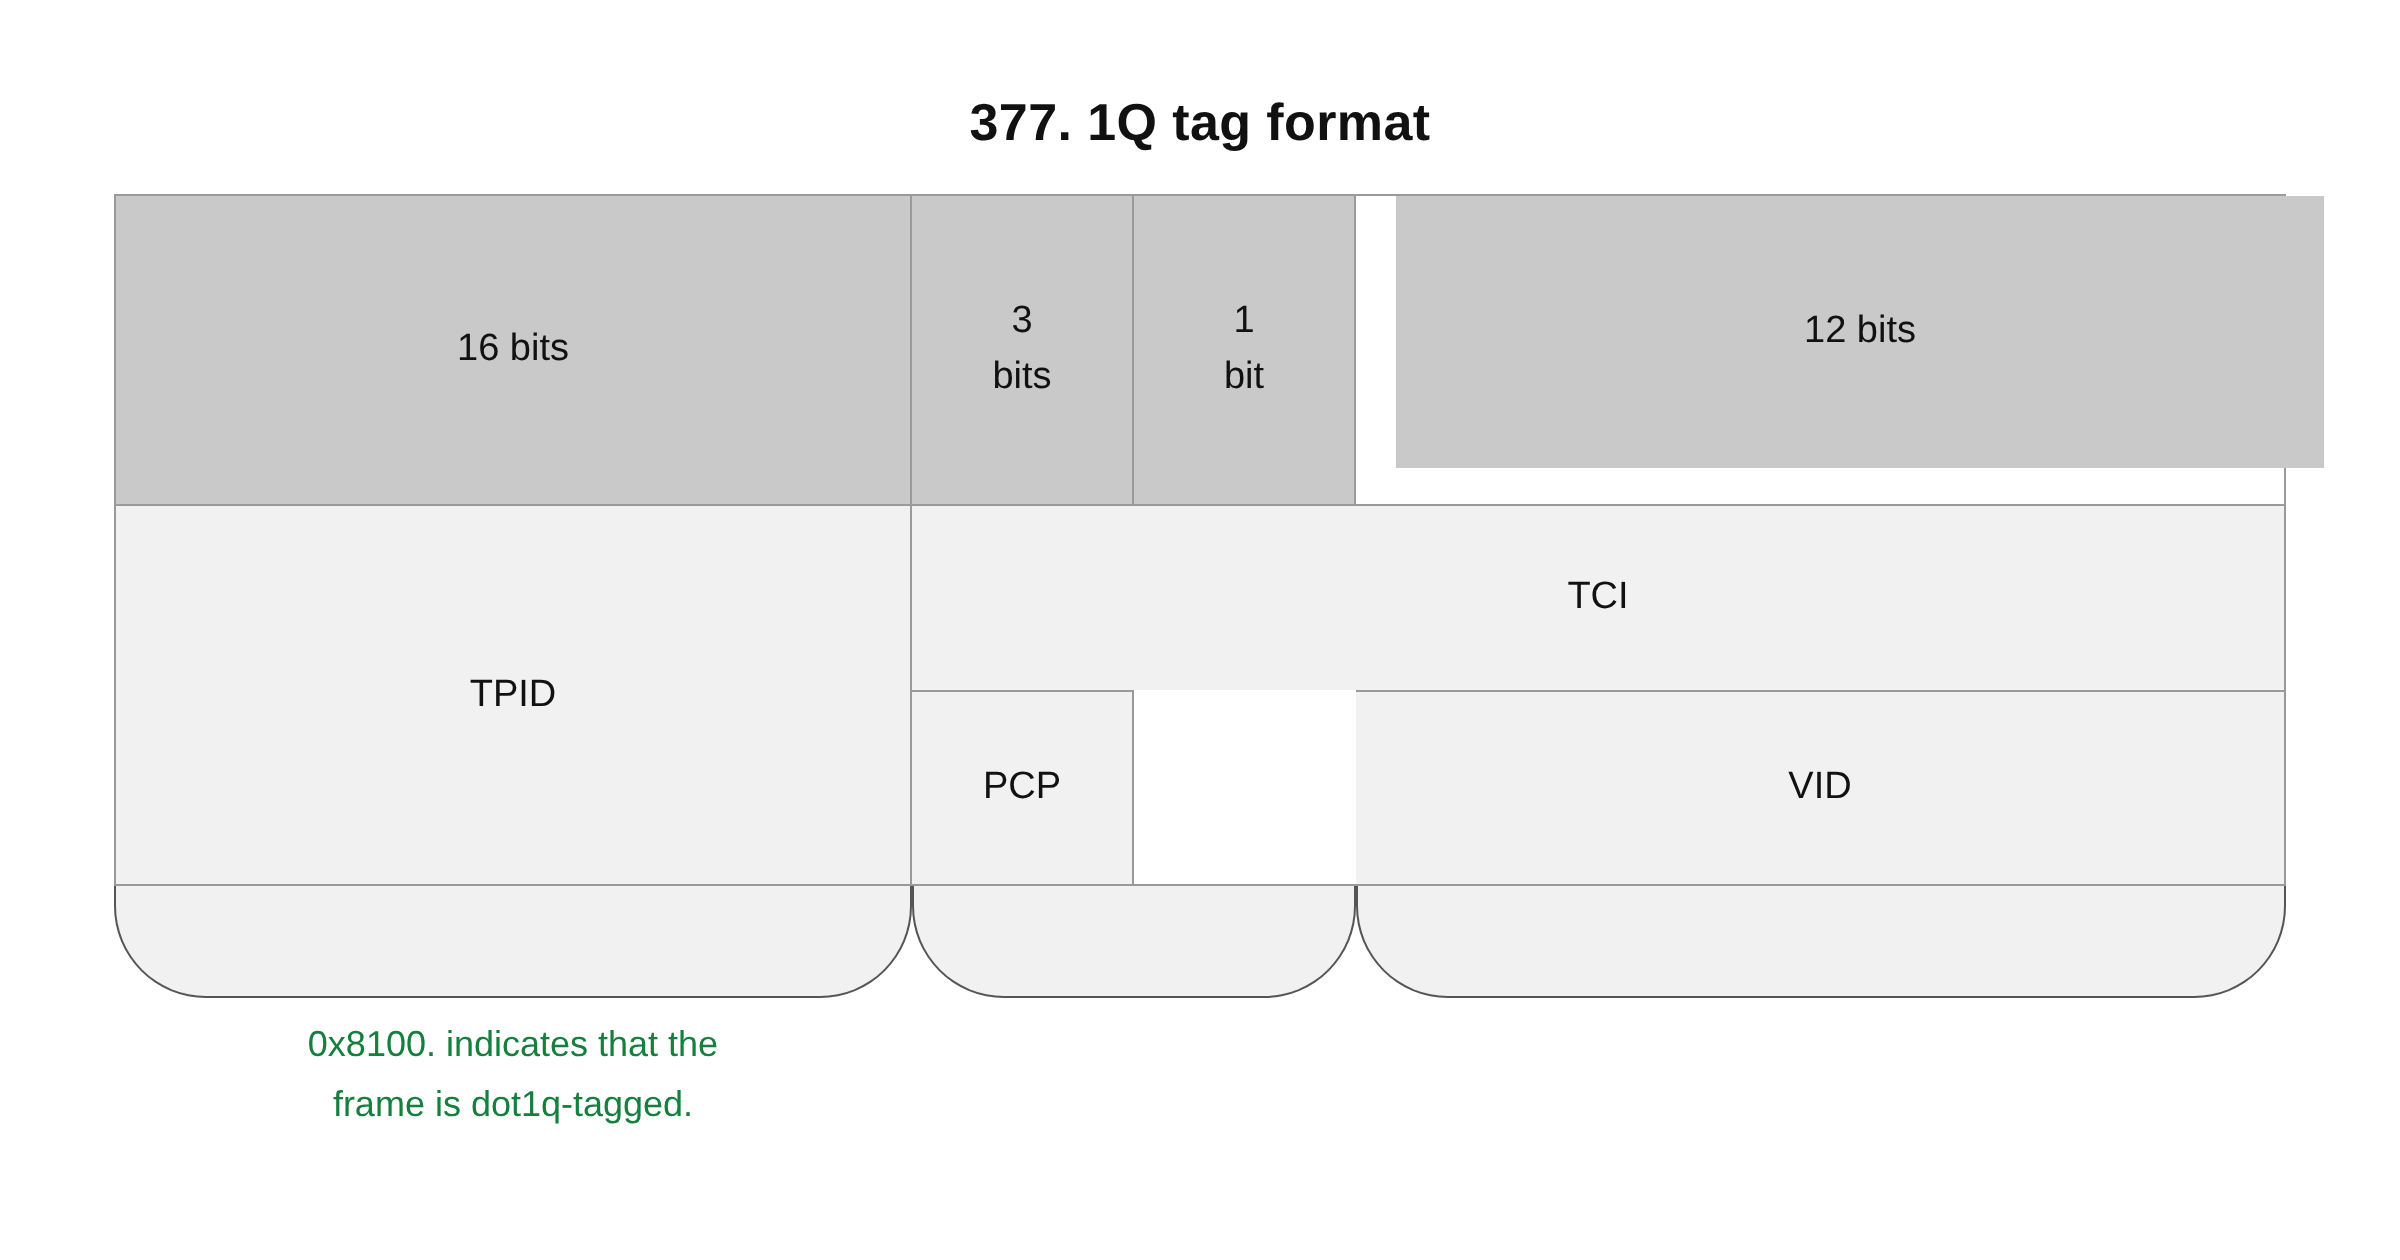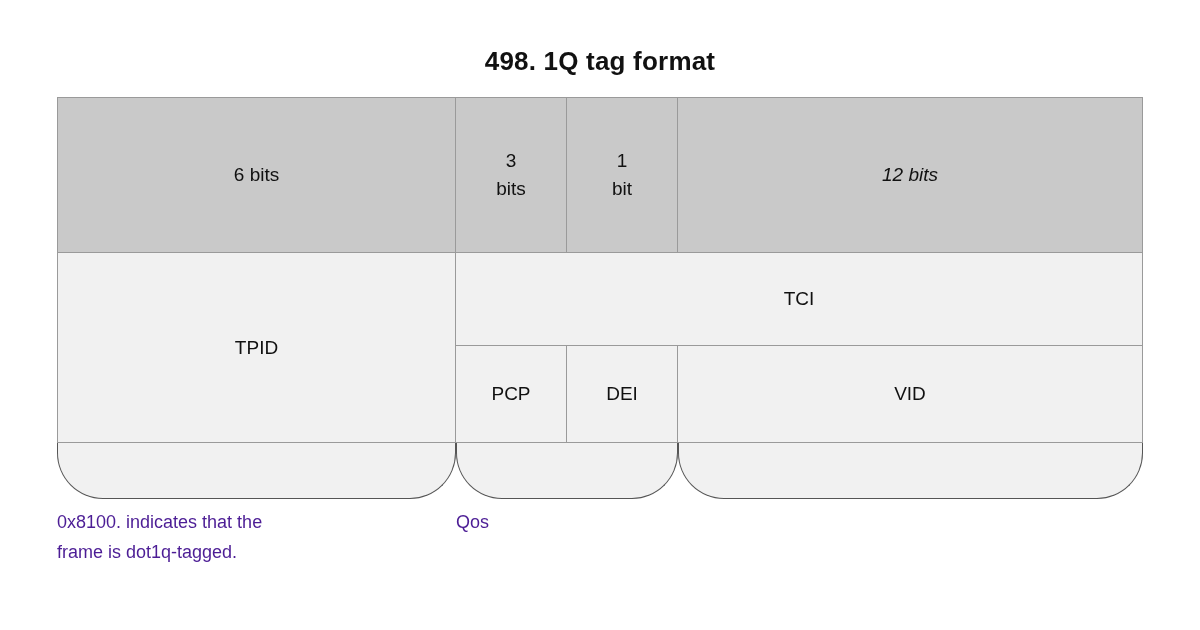--- a/index.html
+++ b/index.html
@@ -77,82 +77,78 @@
     background: #f1f1f1;
     border: 1px solid #555555;
     border-top: none;
     border-bottom-left-radius: 46px;
     border-bottom-right-radius: 46px;
     height: 56px;
   }
 
   .brace-label {
     position: absolute;
-    text-align: left;
+    text-align: center;
     font-size: 18px;
-    color: #4c1d95;
+    color: #15803d;
     line-height: 1.65;
   }
 
   .multiline { white-space: pre-line; }
 </style>
 </head>
 <body>
 
 <div class="canvas">
 
-  <div class="title">498. 1Q tag format</div>
+  <div class="title">377. 1Q tag format</div>
 
   <div class="table">
 
     <div class="cell hdr" style="left:0px; top:0px; width:398px; height:154px;">
-      <span class="multiline">6 bits</span>
+      <span class="multiline">16 bits</span>
     </div>
 
     <div class="cell hdr" style="left:398px; top:0px; width:111px; height:154px;">
       <span class="multiline">3
 bits</span>
     </div>
 
     <div class="cell hdr" style="left:509px; top:0px; width:111px; height:154px;">
       <span class="multiline">1
 bit</span>
     </div>
 
-    <div class="cell hdr last" style="left:620px; top:0px; width:464px; height:154px;font-style:italic;">
+    <div class="cell hdr last" style="left:640px; top:0px; width:464px; height:136px;">
       <span class="multiline">12 bits</span>
     </div>
 
     <div class="cell body-cell" style="left:0px; top:154px; width:398px; height:190px;">
       <span>TPID</span>
     </div>
 
     <div class="cell body-cell last" style="left:398px; top:154px; width:686px; height:93px;">
       <span>TCI</span>
     </div>
 
     <div class="cell body-cell" style="left:398px; top:247px; width:111px; height:97px;align-items:center;">
       <span>PCP</span>
     </div>
 
-    <div class="cell body-cell" style="left:509px; top:247px; width:111px; height:97px;">
-      <span>DEI</span>
-    </div>
 
     <div class="cell body-cell last" style="left:620px; top:247px; width:464px; height:97px;">
       <span>VID</span>
     </div>
 
   </div>
 
   <div class="brace" style="left:57px; top:443px; width:399px;"></div>
 
   <div class="brace" style="left:456px; top:443px; width:222px;"></div>
 
   <div class="brace" style="left:678px; top:443px; width:465px;"></div>
 
   <div class="brace-label multiline" style="left:57px; top:508px; width:399px;">0x8100. indicates that the
 frame is dot1q-tagged.</div>
 
-  <div class="brace-label" style="left:456px; top:508px; width:222px;">Qos</div>
 
 
 </div>
 
 </body></html>

